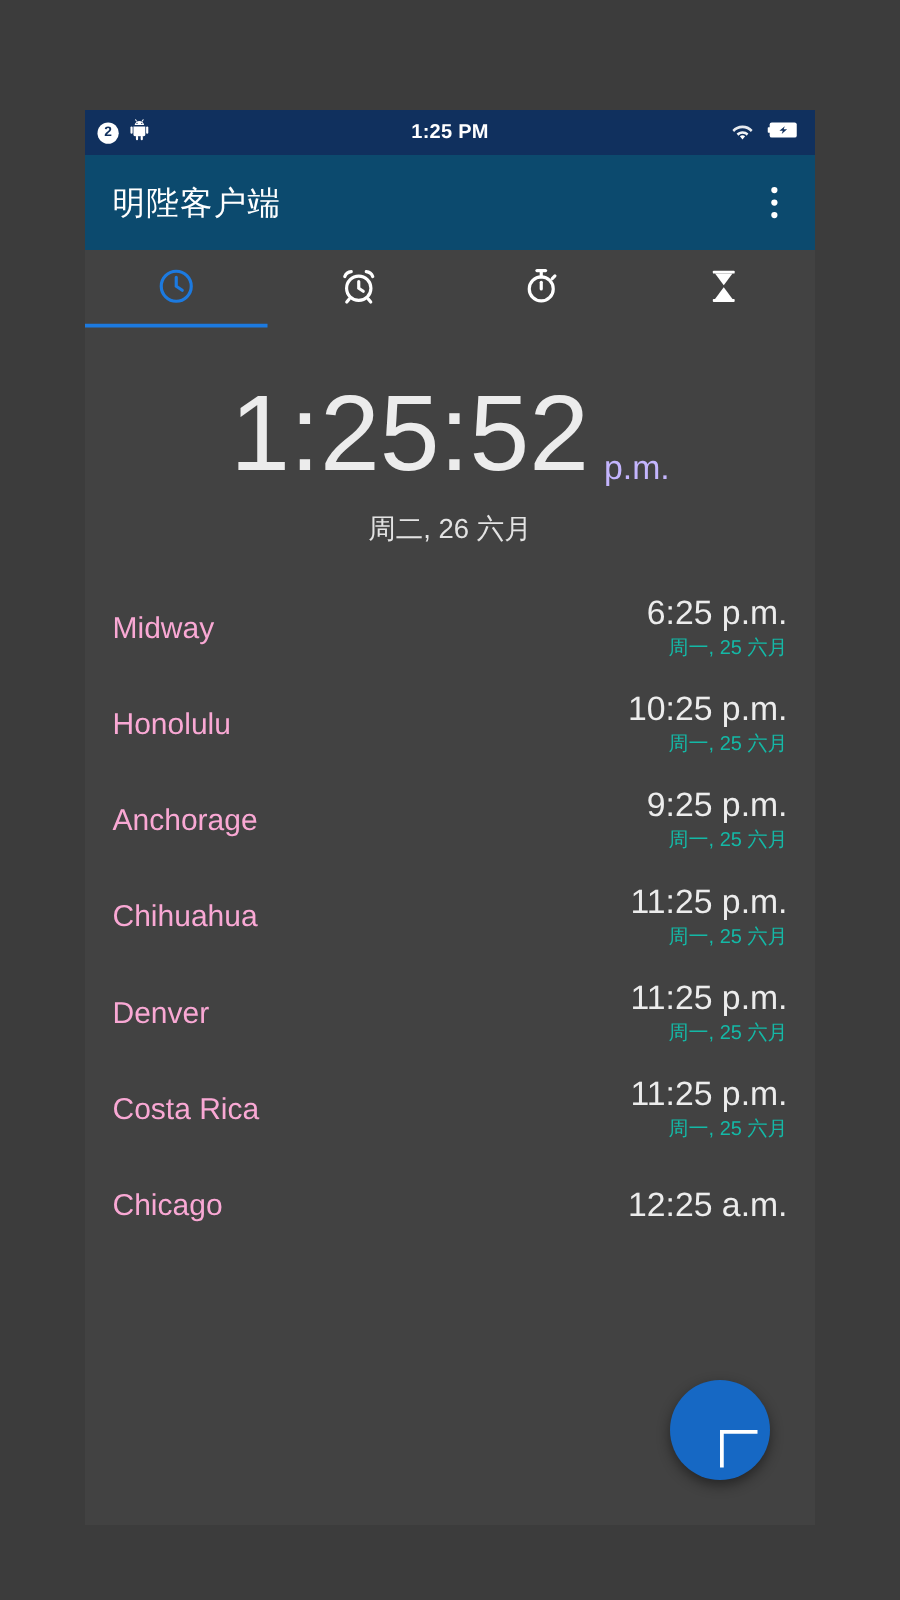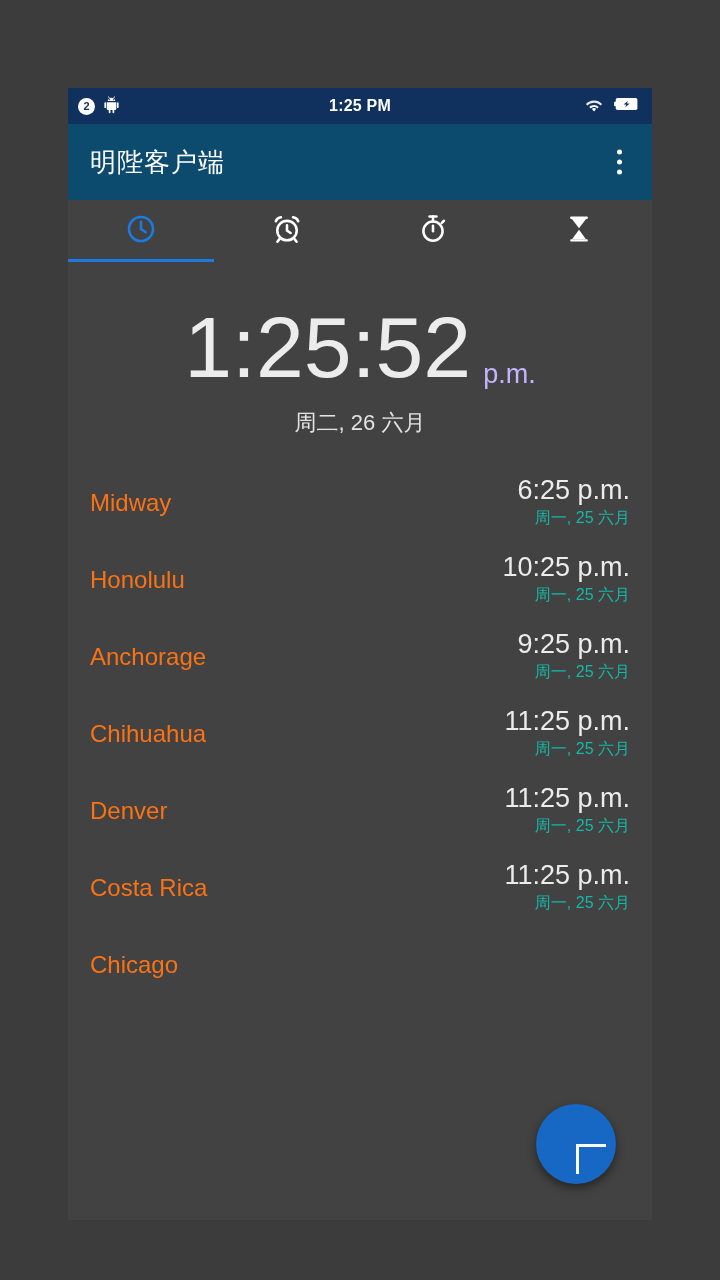--- a/index.html
+++ b/index.html
@@ -104,21 +104,21 @@
   }
 
   
   .city-list { margin-top:26px; padding:0 22px; }
   .city-row {
     height:77px;
     display:flex; align-items:center; justify-content:space-between;
     cursor:pointer;
   }
   .city-name {
-    color:#f97316; font-size:24px; font-weight:400;
+    color:#f9a8d4; font-size:24px; font-weight:400;
   }
   .city-right { text-align:right; }
   .city-time {
     color:#ececec; font-size:27px; font-weight:400; line-height:1.1;
   }
   .city-date {
     color:#14b8a6; font-size:16px; margin-top:3px;
   }
 
   
@@ -277,20 +277,23 @@
         </div>
         <div class="city-row">
           <div class="city-name">Costa Rica</div>
           <div class="city-right">
             <div class="city-time">11:25 p.m.</div>
             <div class="city-date">周一, 25 六月</div>
           </div>
         </div>
         <div class="city-row">
           <div class="city-name">Chicago</div>
+          <div class="city-right">
+            <div class="city-time">12:25 a.m.</div>
+          </div>
         </div>
       </div>
 
     <div class="fab">
       <span>
         <span class="plus-h"></span>
           <span class="plus-v"></span>
       </span>
     </div>
 

